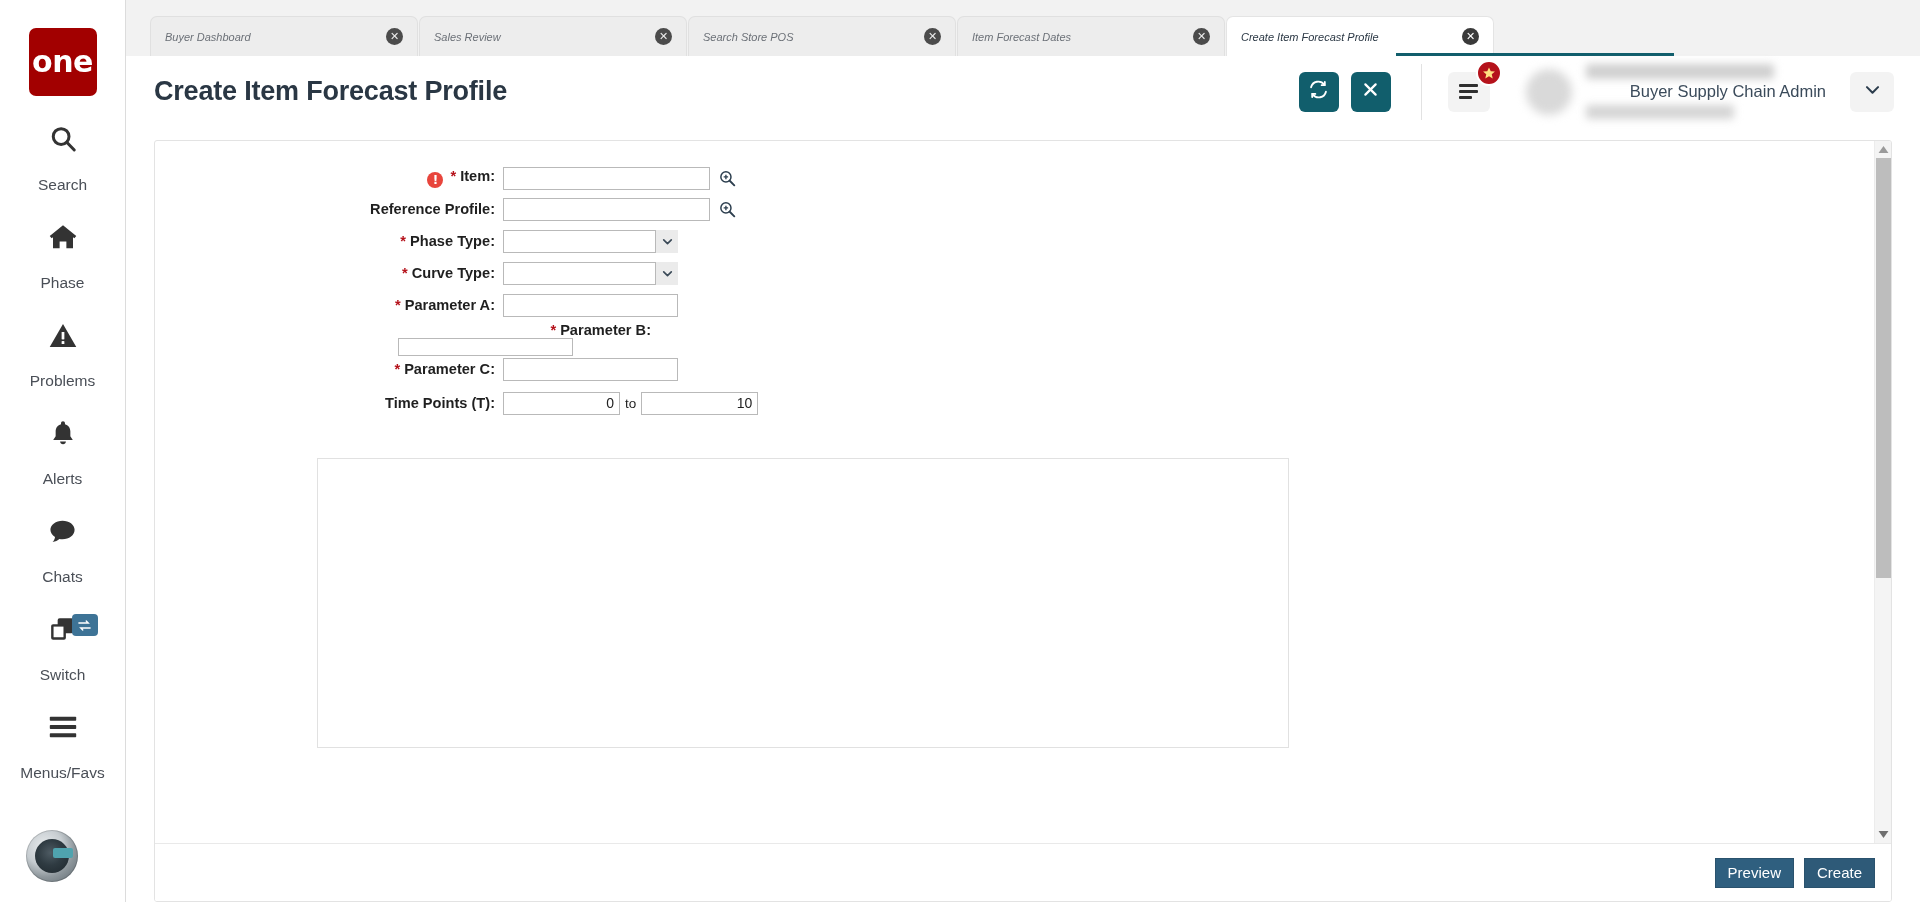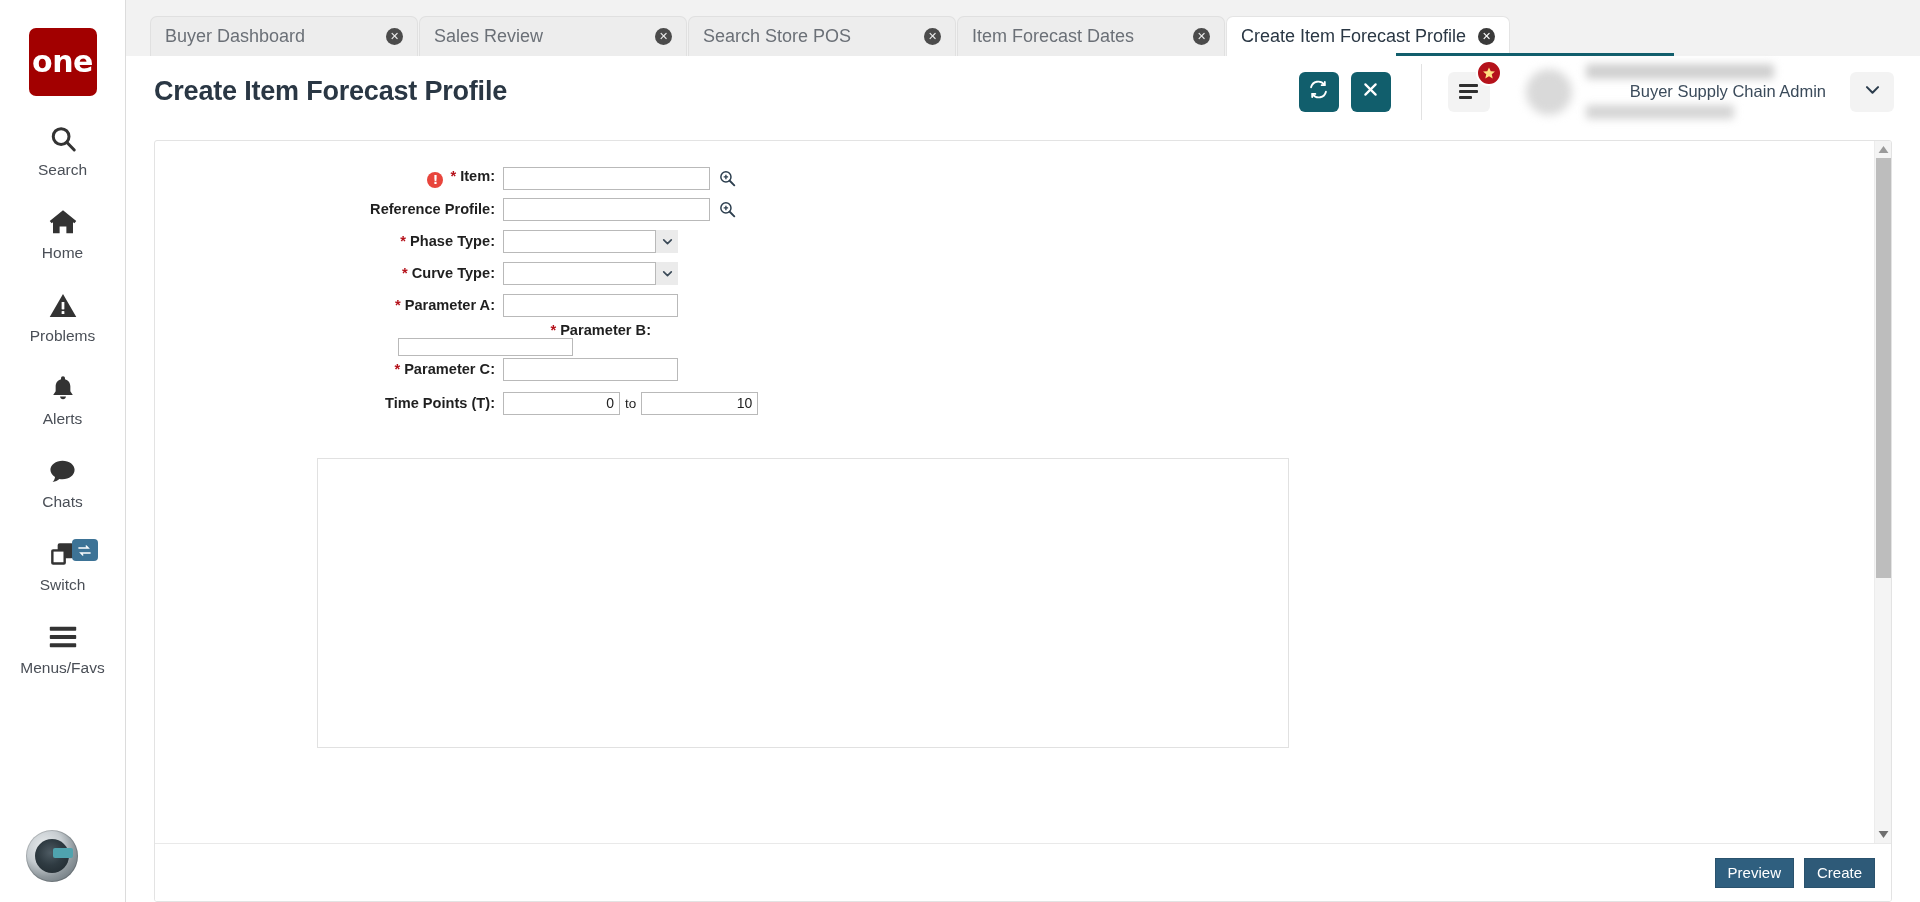--- a/index.html
+++ b/index.html
@@ -27,20 +27,21 @@
     display:flex; align-items:center; justify-content:center;
   }
   .logo-text {
     color:#fff; font-size: 30px; font-weight: 700; letter-spacing: -0.5px;
     font-family: "DejaVu Sans", sans-serif; line-height: 1;
   }
   .nav-item {
     width: 126px; margin-top: 24px;
     display:flex; flex-direction:column; align-items:center; cursor:pointer;
     position: relative;
+    gap: 15px;
   }
   .nav-icon { height: 38px; display:flex; align-items:center; justify-content:center; color:#333; }
   .nav-label {
     font-size: 15.5px; color:#4a4f57; margin-top: 3px;
     font-family: "Liberation Sans", sans-serif;
   }
   .switch-badge {
     position:absolute; right: 28px; top: 4px;
     width: 26px; height: 22px; background:#3d7396; border-radius:4px;
     display:flex; align-items:center; justify-content:center; color:#fff;
@@ -74,22 +75,22 @@
   .tab {
     height: 40px; min-width: 268px; padding: 0 14px;
     background: #ededed;
     border: 1px solid #e0e0e0; border-bottom: none;
     border-radius: 7px 7px 0 0;
     display:flex; align-items:center; justify-content:space-between;
     cursor: pointer;
   }
   .tab + .tab { margin-left: -1px; }
   .tab-label {
-    font-size: 18px; color:#6b7077; white-space:nowrap; overflow:hidden;
-    text-overflow:ellipsis; padding-right: 12px;
+    font-size: 11px; color:#6b7077; white-space:nowrap; overflow:hidden;
+    text-overflow:ellipsis; padding-right: 12px; font-style: italic;
   }
   .tab.active { background:#ffffff; border-color:#e4e4e4; }
   .tab.active .tab-label { color:#2a3744; }
   .tab.active::after{
     content:""; position:absolute; bottom:0; height:3px; background:#115e6c;
   }
   .tab-close {
     width: 17px; height: 17px; border-radius:50%;
     background:#4b4b4b; color:#ededed;
     display:flex; align-items:center; justify-content:center;
@@ -255,21 +256,21 @@
       </span>
       <span class="nav-label">Search</span>
     </div>
 
     <div class="nav-item">
       <span class="nav-icon">
         <svg width="32" height="30" viewBox="0 0 24 24" fill="#333">
           <path d="M12 2.6 1.4 11.2l1.5 1.8L4 12.1V21h5.3v-5.4h5.4V21H20v-8.9l1.1.9 1.5-1.8z"></path>
         </svg>
       </span>
-      <span class="nav-label">Home</span>
+      <span class="nav-label">Phase</span>
     </div>
 
     <div class="nav-item">
       <span class="nav-icon">
         <svg width="30" height="29" viewBox="0 0 24 24" fill="#333">
           <path d="M12 2.4 1 21.6h22zM11 9h2v6.2h-2zm0 7.8h2v2.2h-2z" fill="#333"></path>
           <path d="M11 9h2v6.2h-2zm0 7.8h2v2.2h-2z" fill="#fff"></path>
         </svg>
       </span>
       <span class="nav-label">Problems</span>

